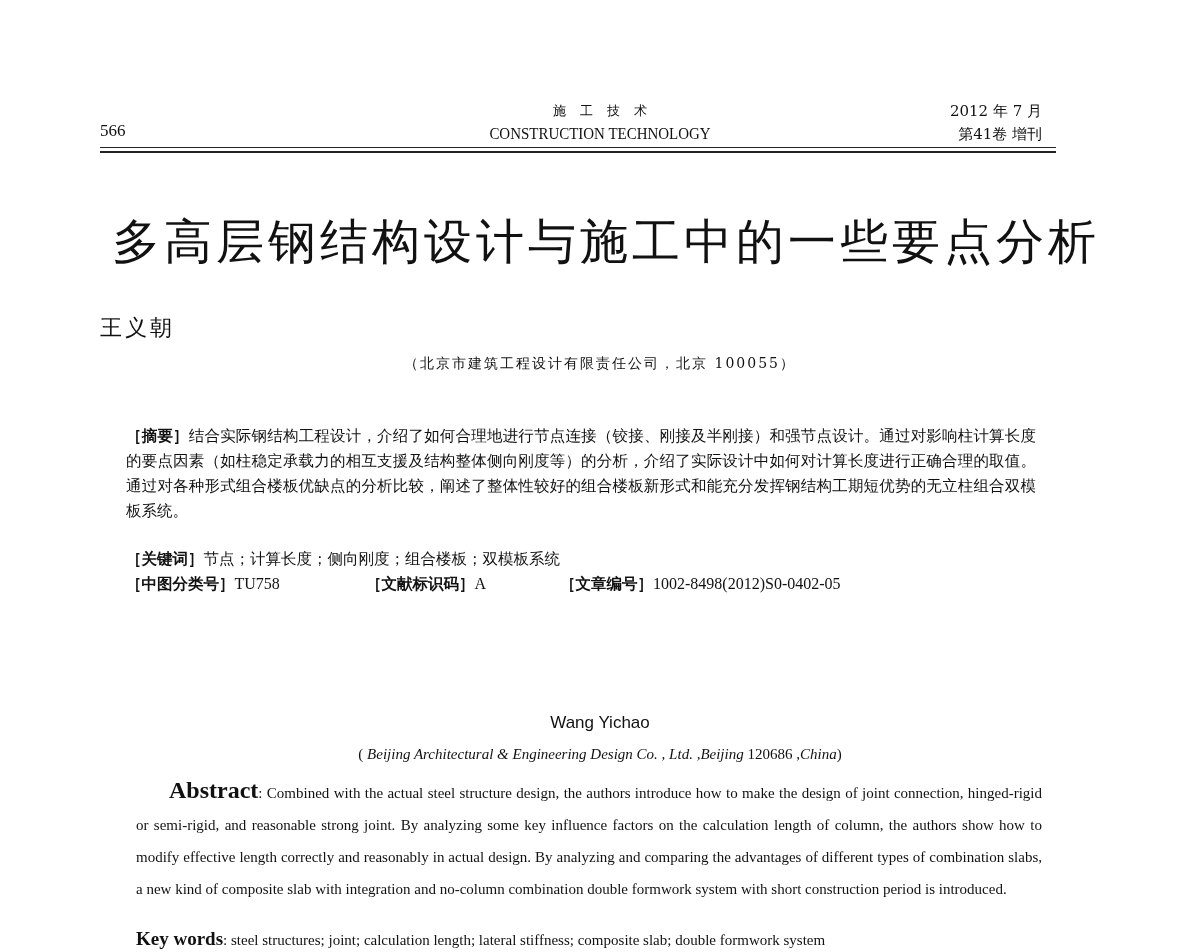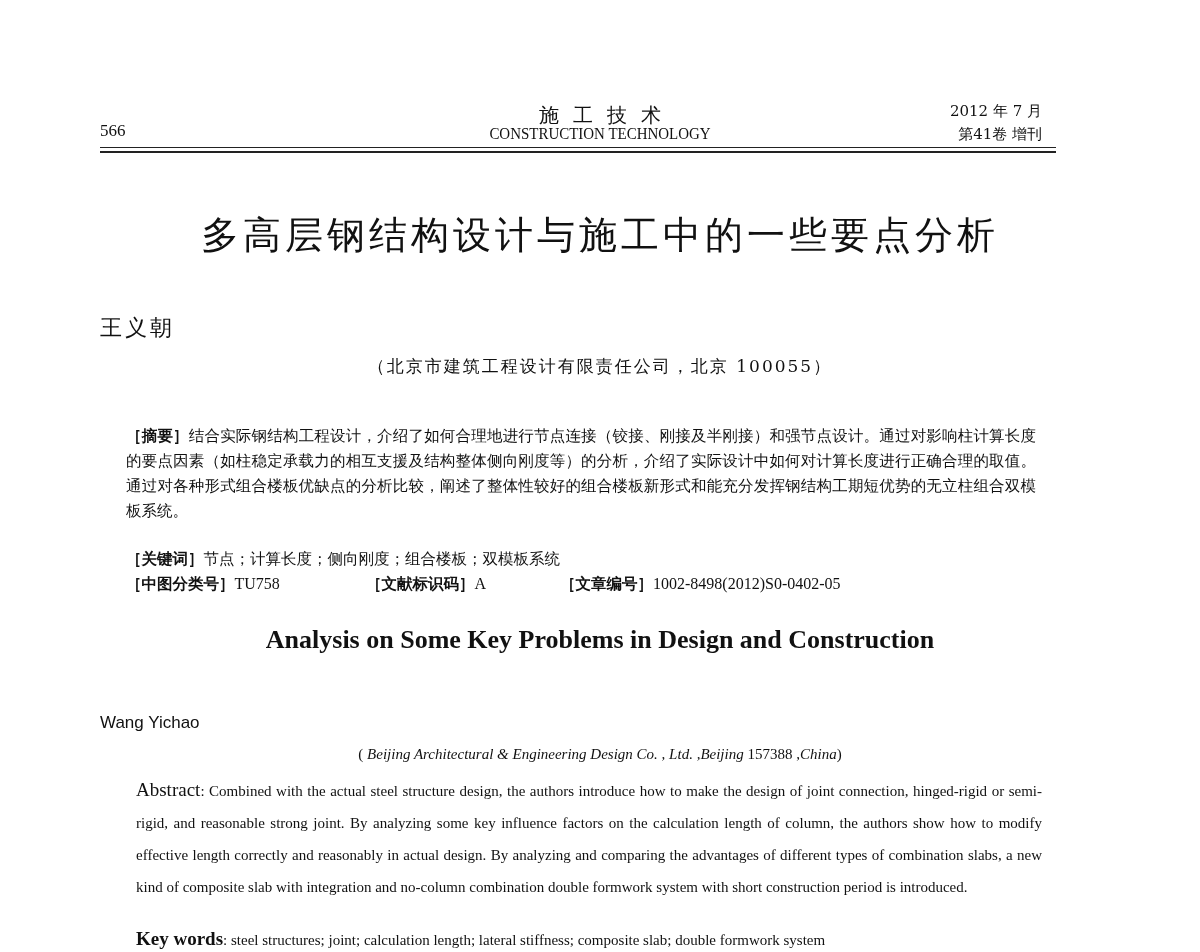--- a/index.html
+++ b/index.html
@@ -1,39 +1,39 @@
 <!DOCTYPE html>
 <html><head>
 <meta charset="utf-8">
 <style>
   html, body { margin: 0; padding: 0; background: #ffffff; }
   body { width: 1200px; height: 952px; position: relative; overflow: hidden; color: #111; font-family: "DejaVu Serif", serif; }
   .abs { position: absolute; }
   .page-num { left: 100px; top: 121px; font-family: "Liberation Serif", serif; font-size: 17px; }
-  .journal-cn { left: 400px; width: 400px; top: 102px; text-align: center; font-family: "DejaVu Serif", serif; font-size: 20px; letter-spacing: 14px; padding-left: 14px; box-sizing: border-box; }
+  .journal-cn { left: 400px; width: 400px; top: 102px; text-align: center; font-family: "DejaVu Serif", serif; font-size: 13px; letter-spacing: 14px; padding-left: 14px; box-sizing: border-box; }
   .journal-en { left: 400px; width: 400px; top: 124px; text-align: center; font-family: "Liberation Serif", serif; font-size: 17px; transform: scaleX(0.88); }
   .date-line { right: 158px; top: 102px; font-family: "DejaVu Serif", serif; font-size: 15px; text-align: right; }
   .vol-line { right: 158px; top: 125px; font-family: "DejaVu Serif", serif; font-size: 15px; text-align: center; }
   .rule-thin { left: 100px; width: 956px; top: 147px; height: 1px; background: #222; }
   .rule-thick { left: 100px; width: 956px; top: 151px; height: 2px; background: #222; }
-  .title-cn { left: 100px; width: 1000px; top: 210px; text-align: center; font-family: "DejaVu Serif", serif; font-size: 38px; letter-spacing: 4px; font-weight: normal; }
+  .title-cn { left: 100px; width: 1000px; top: 210px; text-align: right; font-family: "DejaVu Serif", serif; font-size: 48px; letter-spacing: 4px; font-weight: normal; }
   .author-cn { left: 100px; width: 1000px; top: 313px; font-family: "DejaVu Sans", sans-serif; font-size: 22px; letter-spacing: 3px; font-weight: 300; }
-  .affil-cn { left: 100px; width: 1000px; top: 355px; text-align: center; font-family: "DejaVu Serif", serif; font-size: 17px; letter-spacing: 2px; }
+  .affil-cn { left: 100px; width: 1000px; top: 355px; text-align: center; font-family: "DejaVu Serif", serif; font-size: 14px; letter-spacing: 2px; }
   .abstract-cn { left: 126px; width: 910px; top: 424px; font-family: "DejaVu Sans", sans-serif; font-size: 15.5px; line-height: 25px; text-align: justify; }
   .label-bold { font-weight: bold; }
   .kw-cn { left: 126px; top: 549px; font-family: "DejaVu Sans", sans-serif; font-size: 15.5px; }
   .class-line { left: 126px; top: 574px; width: 900px; font-family: "DejaVu Sans", sans-serif; font-size: 15.5px; }
   .class-line span.seg { position: absolute; white-space: nowrap; }
   .class-line .mono { font-family: "Liberation Serif", serif; font-size: 16px; }
   .title-en { left: 100px; width: 1000px; top: 620px; text-align: center; font-family: "Liberation Serif", serif; font-size: 26px; font-weight: bold; line-height: 39px; }
-  .author-en { left: 100px; width: 1000px; top: 713px; text-align: left; font-family: "Liberation Sans", sans-serif; font-size: 17px; }
+  .author-en { left: 100px; width: 1000px; top: 713px; text-align: center; font-family: "Liberation Sans", sans-serif; font-size: 17px; }
   .affil-en { left: 100px; width: 1000px; top: 746px; text-align: center; font-family: "Liberation Serif", serif; font-size: 15px; font-style: italic; }
   .affil-en .roman { font-style: normal; }
   .abstract-en { left: 136px; width: 906px; top: 774px; font-family: "Liberation Serif", serif; font-size: 15px; line-height: 32px; text-align: justify; }
-  .abstract-en .lbl { font-weight: normal; font-size: 19px; }
+  .abstract-en .lbl { font-weight: bold; font-size: 24px; margin-left: 33px; }
   .kw-en { left: 136px; top: 928px; font-family: "Liberation Serif", serif; font-size: 15px; white-space: nowrap; }
   .kw-en .lbl { font-weight: bold; font-size: 19px; }
 </style>
 </head>
 <body>
 
 <div class="abs page-num">566</div>
 <div class="abs journal-cn">施工技术</div>
 <div class="abs journal-en">CONSTRUCTION TECHNOLOGY</div>
 <div class="abs date-line">2012 年 7 月</div>
@@ -53,24 +53,23 @@
   <span class="label-bold">［关键词］</span><span>节点；计算长度；侧向刚度；组合楼板；双模板系统</span>
 </div>
 
 <div class="abs class-line">
   <span class="seg" style="left:0;"><span class="label-bold">［中图分类号］</span><span class="mono">TU758</span></span>
   <span class="seg" style="left:240px;text-align:right;"><span class="label-bold">［文献标识码］</span><span class="mono">A</span></span>
   <span class="seg" style="left:434px;"><span class="label-bold">［文章编号］</span><span class="mono">1002-8498(2012)S0-0402-05</span></span>
 </div>
 
 <div class="abs title-en">
-  <div>Analysis on Some Key Problems in Design and Construction</div>
 </div>
 <div class="abs author-en">Wang Yichao</div>
-<div class="abs affil-en"><span class="roman">( </span><span>Beijing Architectural &amp; Engineering Design Co. , Ltd. ,Beijing</span><span class="roman">   157388 ,</span><span>China</span><span class="roman">)</span></div>
+<div class="abs affil-en"><span class="roman">( </span><span>Beijing Architectural &amp; Engineering Design Co. , Ltd. ,Beijing</span><span class="roman">   120686 ,</span><span>China</span><span class="roman">)</span></div>
 
 <div class="abs abstract-en">
   <span class="lbl">Abstract</span><span>: </span><span>Combined with the actual steel structure design, the authors introduce how to make the design of joint connection, hinged-rigid or semi-rigid, and reasonable strong joint. By analyzing some key influence factors on the calculation length of column, the authors show how to modify effective length correctly and reasonably in actual design. By analyzing and comparing the advantages of different types of combination slabs, a new kind of composite slab with integration and no-column combination double formwork system with short construction period is introduced.</span>
 </div>
 
 <div class="abs kw-en">
   <span class="lbl">Key words</span><span>: </span><span>steel structures; joint; calculation length; lateral stiffness; composite slab; double formwork system</span>
 </div>
 
 </body></html>

